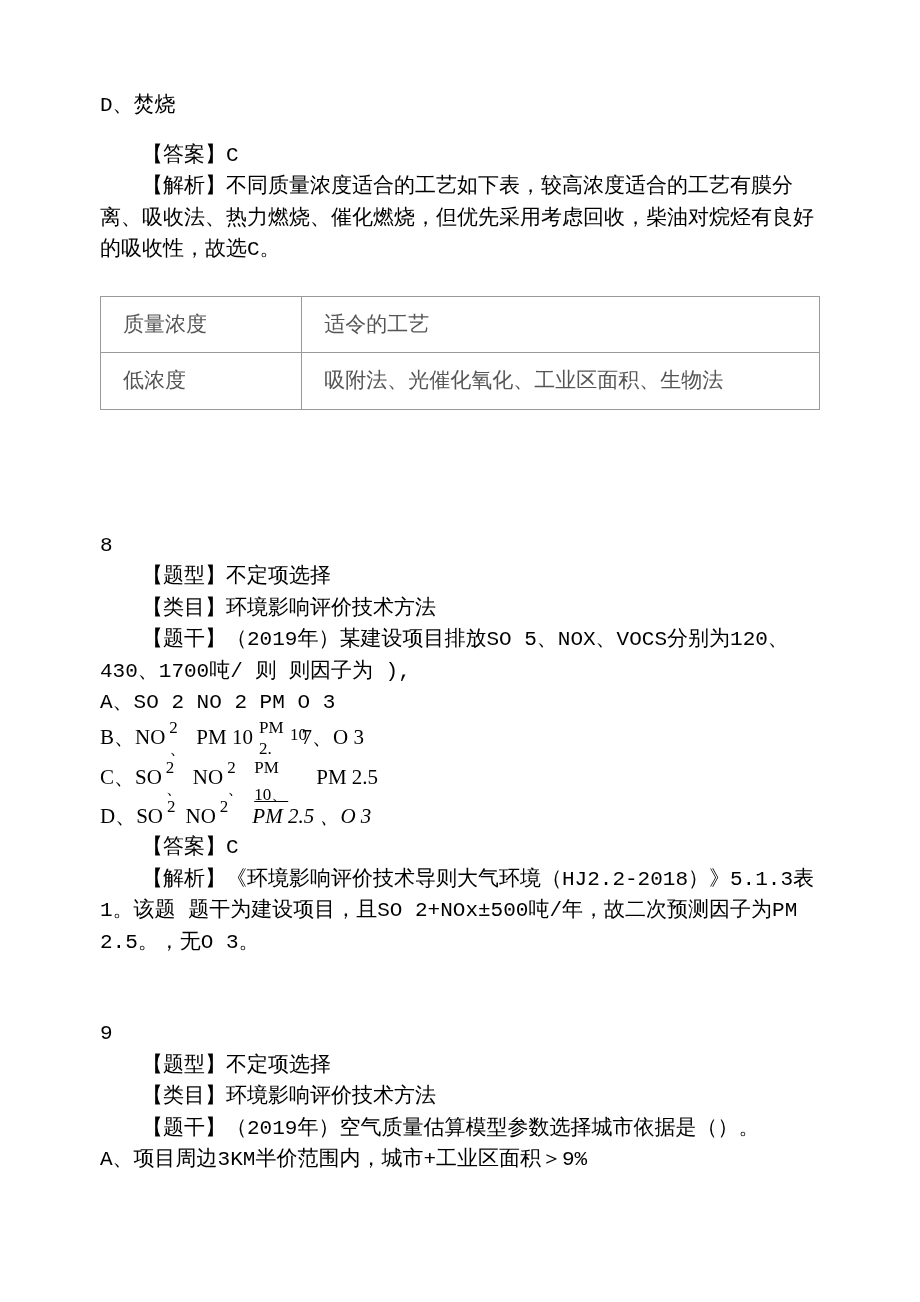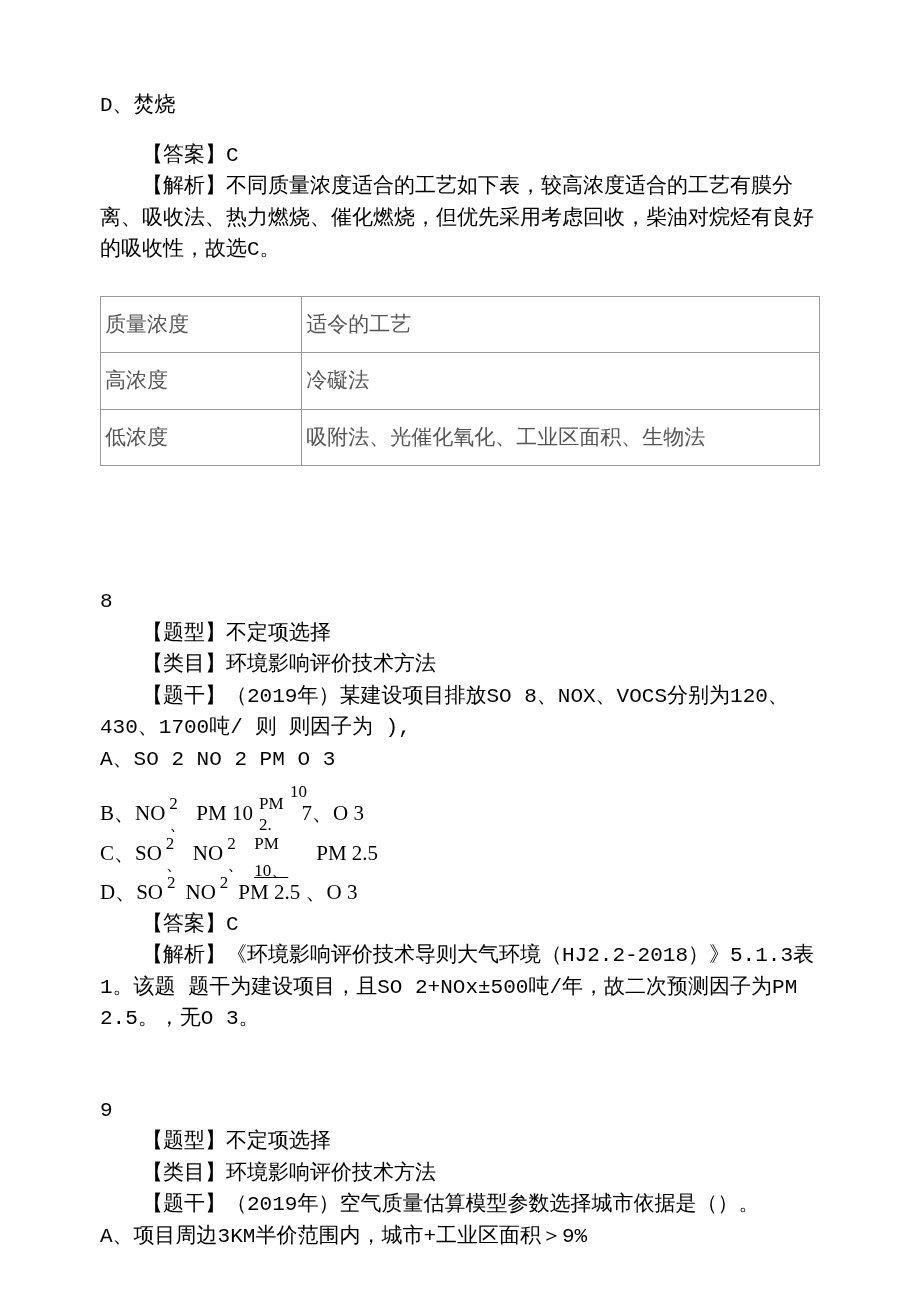--- a/index.html
+++ b/index.html
@@ -22,21 +22,21 @@
   }
   .table-wrap {
     margin: 30px 0 60px 0;
   }
   table {
     border-collapse: collapse;
     width: 100%;
   }
   td {
     border: 1px solid #999;
-    padding: 12px 4px;
+    padding: 12px 22px;
     font-size: 21px;
     color: #555;
     vertical-align: top;
   }
   td.col1 {
     width: 28%;
   }
   .gap {
     height: 60px;
   }
@@ -70,44 +70,40 @@
 <p class="para indent">【解析】不同质量浓度适合的工艺如下表，较高浓度适合的工艺有膜分离、吸收法、热力燃烧、催化燃烧，但优先采用考虑回收，柴油对烷烃有良好的吸收性，故选C。</p>
 
 <div class="table-wrap">
   <table>
     <tbody>
         <tr>
       <td class="col1">质量浓度</td>
       <td>适令的工艺</td>
     </tr>
     <tr>
-      <td class="col1">高浓度</td>
-      <td>冷礙法</td>
-    </tr>
-    <tr>
       <td class="col1">低浓度</td>
       <td>吸附法、光催化氧化、工业区面积、生物法</td>
     </tr>
   </tbody>
     </table>
 </div>
 
 <div class="gap"></div>
 
 <p class="para">8</p>
 <p class="para indent">【题型】不定项选择</p>
 <p class="para indent">【类目】环境影响评价技术方法</p>
-<p class="para indent">【题干】（2019年）某建设项目排放SO 8、NOX、VOCS分别为120、430、1700吨/    则    则因子为   ),</p>
+<p class="para indent">【题干】（2019年）某建设项目排放SO 5、NOX、VOCS分别为120、430、1700吨/    则    则因子为   ),</p>
 
 <div style="position:relative;">
   <p class="para">A、SO 2  NO 2  PM       O 3</p>
   <span style="position:absolute; left:190px; top:35px; font-size:17px;">10</span>
 </div>
 
-<div class="sub-line" style="margin-top:22px;">
+<div class="sub-line" style="margin-top:2px;">
   <span>B、NO</span>
   <span style="display:inline-flex; flex-direction:column; font-size:17px; line-height:1;">
     <span class="sup" style="top:-2px;">2</span>
     <span class="sub" style="top:2px;">、</span>
   </span>
   <span style="margin-left:6px;text-align:right;">PM 10</span>
   <span style="display:inline-flex; flex-direction:column; font-size:17px; line-height:1; margin-left:2px;">
     <span class="sup" style="top:-2px;">PM</span>
     <span class="sub" style="top:2px;">2.</span>
   </span>
@@ -130,21 +126,21 @@
     <span class="sub" style="top:8px;text-decoration:underline;">10、</span>
   </span>
   <span style="margin-left:24px;text-align:right;">PM 2.5</span>
 </div>
 
 <div class="sub-line" style="margin-top:6px;">
   <span>D、SO</span>
   <span class="sup">2</span>
   <span style="margin-left:6px;">NO</span>
   <span class="sup">2</span>
-  <span style="margin-left:6px;">PM 2.5 、O 3</span>
+  <span style="margin-left:20px;font-style:italic;">PM 2.5 、O 3</span>
 </div>
 
 <p class="para indent">【答案】C</p>
 <p class="para indent">【解析】《环境影响评价技术导则大气环境（HJ2.2-2018）》5.1.3表1。该题 题干为建设项目，且SO 2+NOx±500吨/年，故二次预测因子为PM 2.5。，无O 3。</p>
 
 <div class="gap-sm"></div>
 <div style="height:20px"></div>
 
 <p class="para">9</p>
 <p class="para indent">【题型】不定项选择</p>

